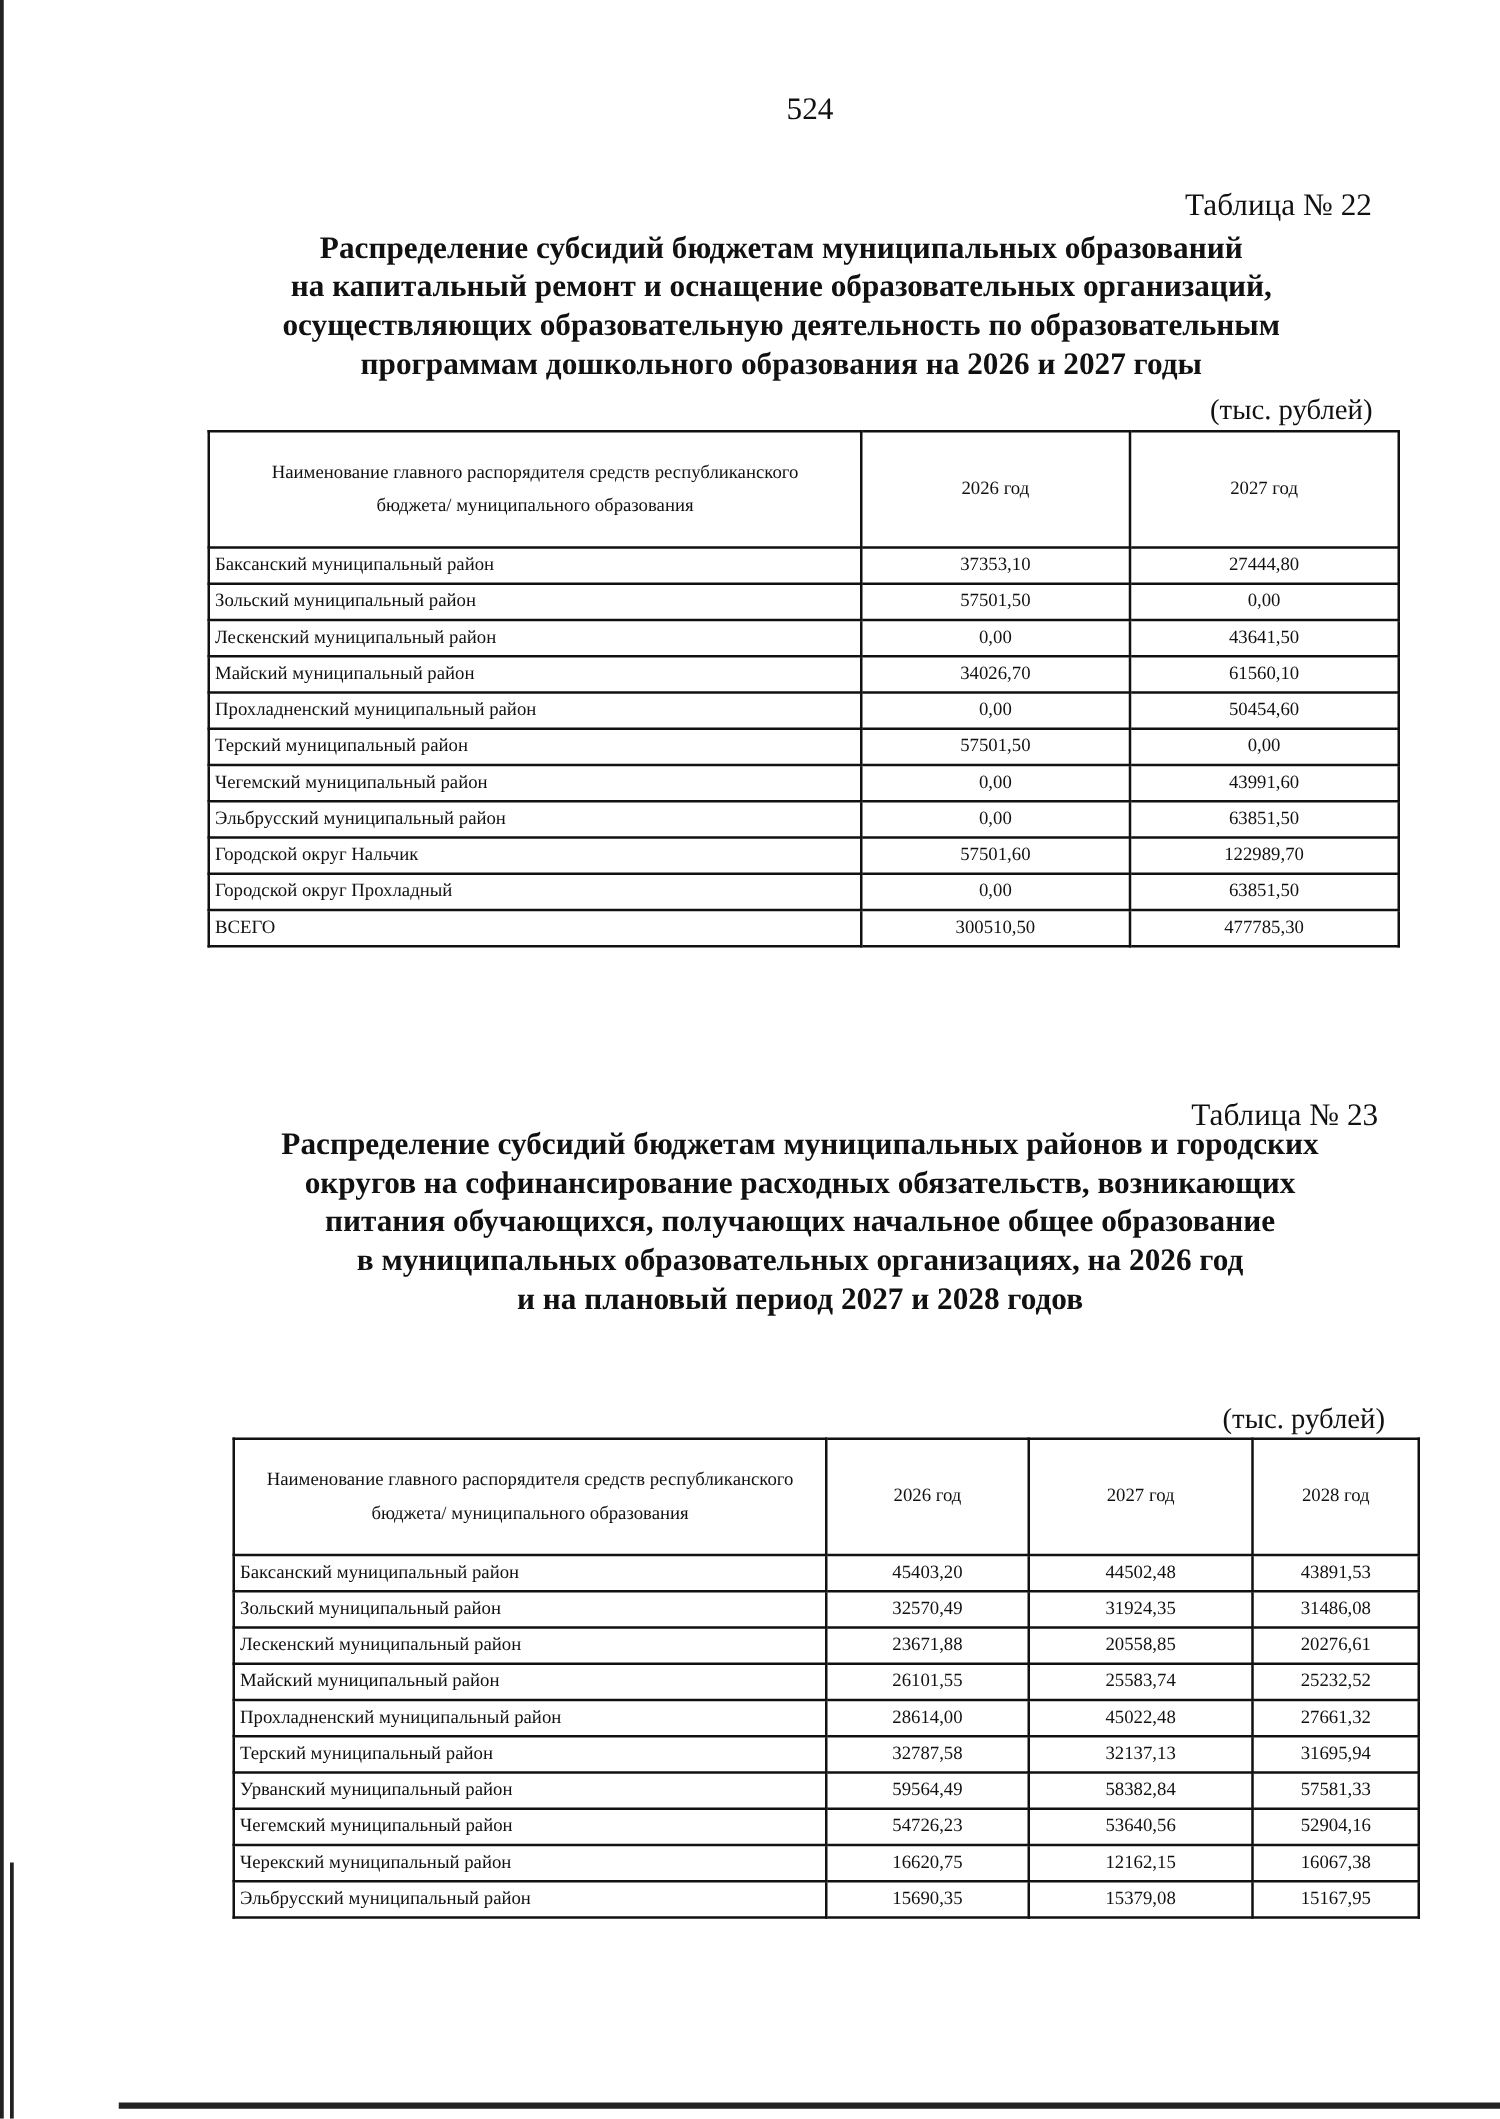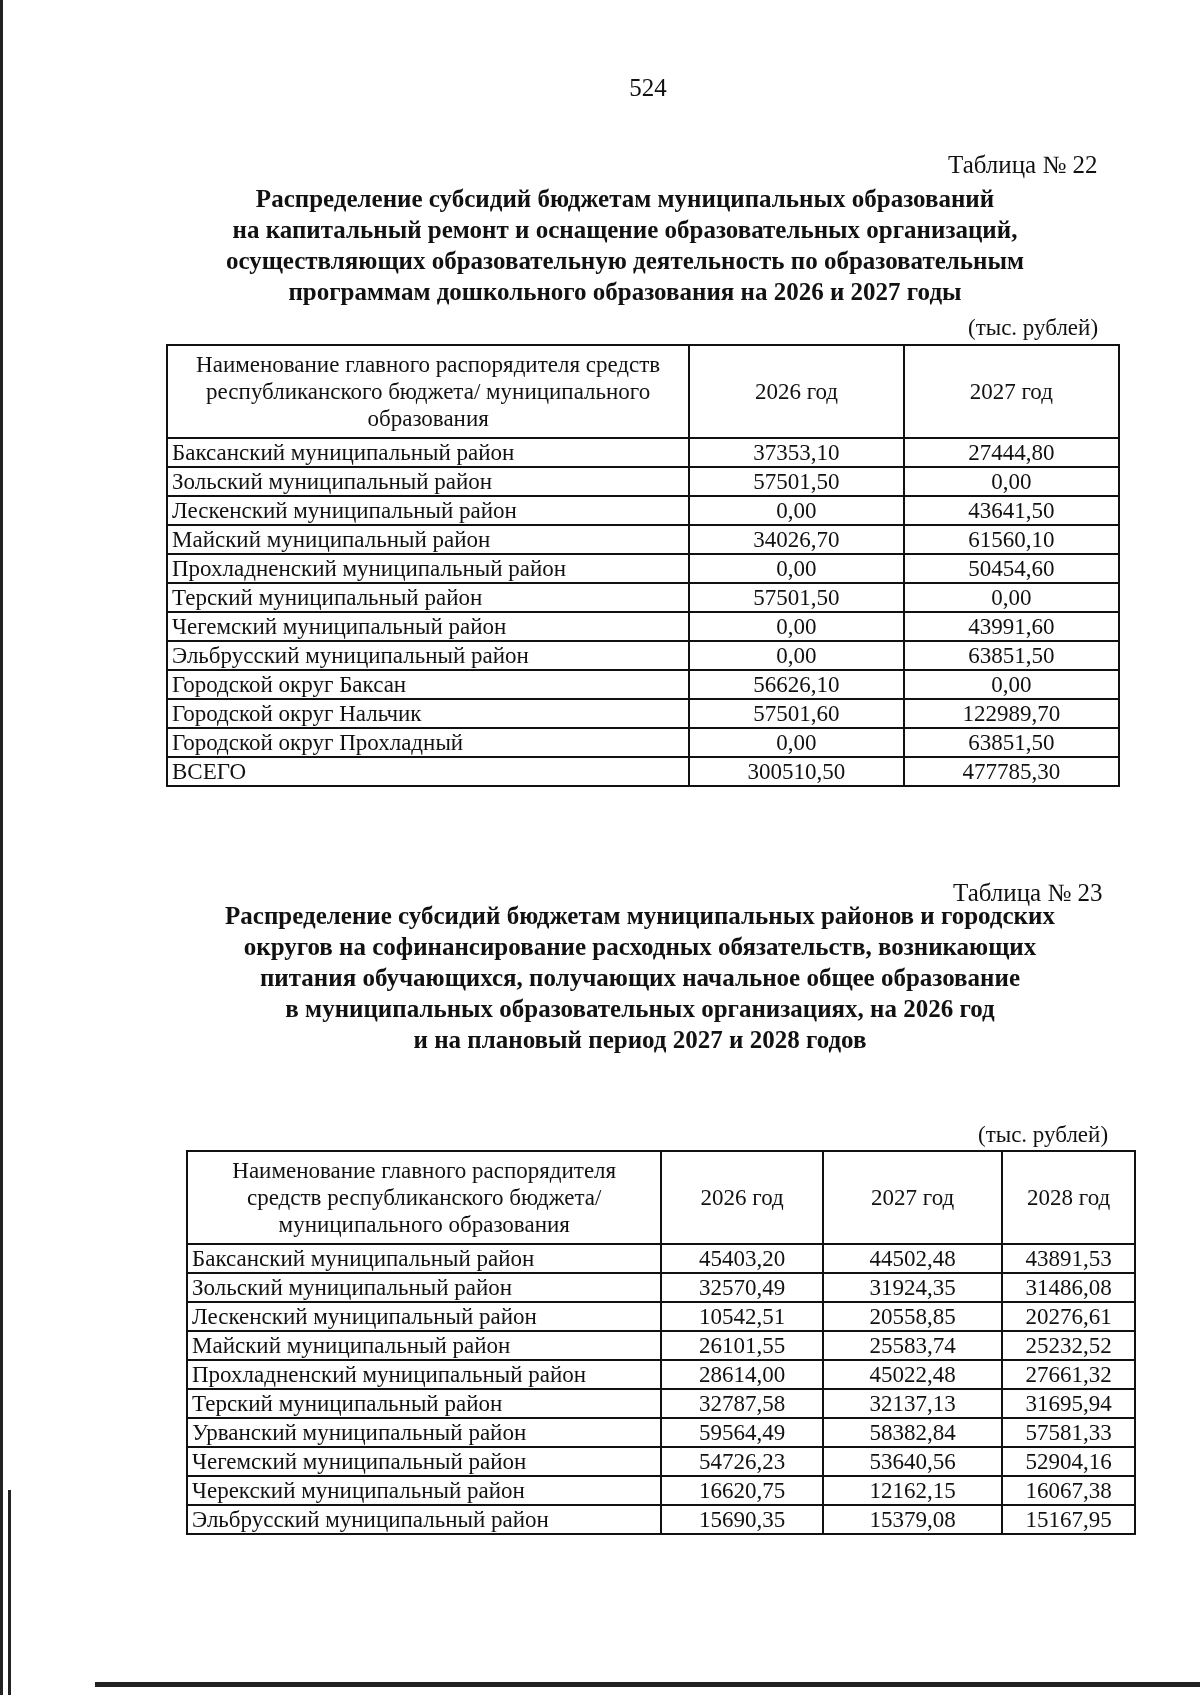--- a/index.html
+++ b/index.html
@@ -5,21 +5,21 @@
   html, body { margin:0; padding:0; background:#fff; }
   body { width:1200px; height:1695px; position:relative; overflow:hidden;
          font-family:"Liberation Serif", "DejaVu Serif", serif; color:#111; }
   .left-edge { position:absolute; left:0; top:0; width:3px; height:1695px; background:#222; }
   .left-edge2 { position:absolute; left:8px; top:1490px; width:3px; height:205px; background:#222; }
   .bottom-rule { position:absolute; left:95px; top:1682px; width:1105px; height:5px; background:#222; }
   .page-num { position:absolute; top:74px; left:0; width:1296px; text-align:center; font-size:25px; }
   .table-label { position:absolute; font-size:25px;margin-top:23px; }
   .doc-title { position:absolute; text-align:center; font-weight:bold; font-size:25px; line-height:31px; }
   .units { position:absolute; font-size:23px; }
-  table { position:absolute; border-collapse:collapse; font-size:23px; }
+  table { position:absolute; border-collapse:collapse; font-size:15px; }
   td, th { border:2px solid #111; padding:0 4px; font-weight:normal; line-height:27px; height:27px; }
   th { text-align:center; line-height:27px; }
   td.name { text-align:left; white-space:nowrap;font-family:Liberation Serif, serif; }
   td.num { text-align:center; }
 </style>
 </head>
 <body>
 
 <div class="left-edge"></div>
 <div class="left-edge2"></div>
@@ -82,25 +82,20 @@
       </tr>
       <tr>
         <td class="name">Чегемский муниципальный район</td>
         <td class="num">0,00</td>
         <td class="num">43991,60</td>
       </tr>
       <tr>
         <td class="name">Эльбрусский муниципальный район</td>
         <td class="num">0,00</td>
         <td class="num">63851,50</td>
-      </tr>
-      <tr>
-        <td class="name">Городской округ Баксан</td>
-        <td class="num">56626,10</td>
-        <td class="num">0,00</td>
       </tr>
       <tr>
         <td class="name">Городской округ Нальчик</td>
         <td class="num">57501,60</td>
         <td class="num">122989,70</td>
       </tr>
       <tr>
         <td class="name">Городской округ Прохладный</td>
         <td class="num">0,00</td>
         <td class="num">63851,50</td>
@@ -146,21 +141,21 @@
         <td class="num">43891,53</td>
       </tr>
       <tr>
         <td class="name">Зольский муниципальный район</td>
         <td class="num">32570,49</td>
         <td class="num">31924,35</td>
         <td class="num">31486,08</td>
       </tr>
       <tr>
         <td class="name">Лескенский муниципальный район</td>
-        <td class="num">10542,51</td>
+        <td class="num">23671,88</td>
         <td class="num">20558,85</td>
         <td class="num">20276,61</td>
       </tr>
       <tr>
         <td class="name">Майский муниципальный район</td>
         <td class="num">26101,55</td>
         <td class="num">25583,74</td>
         <td class="num">25232,52</td>
       </tr>
       <tr>

